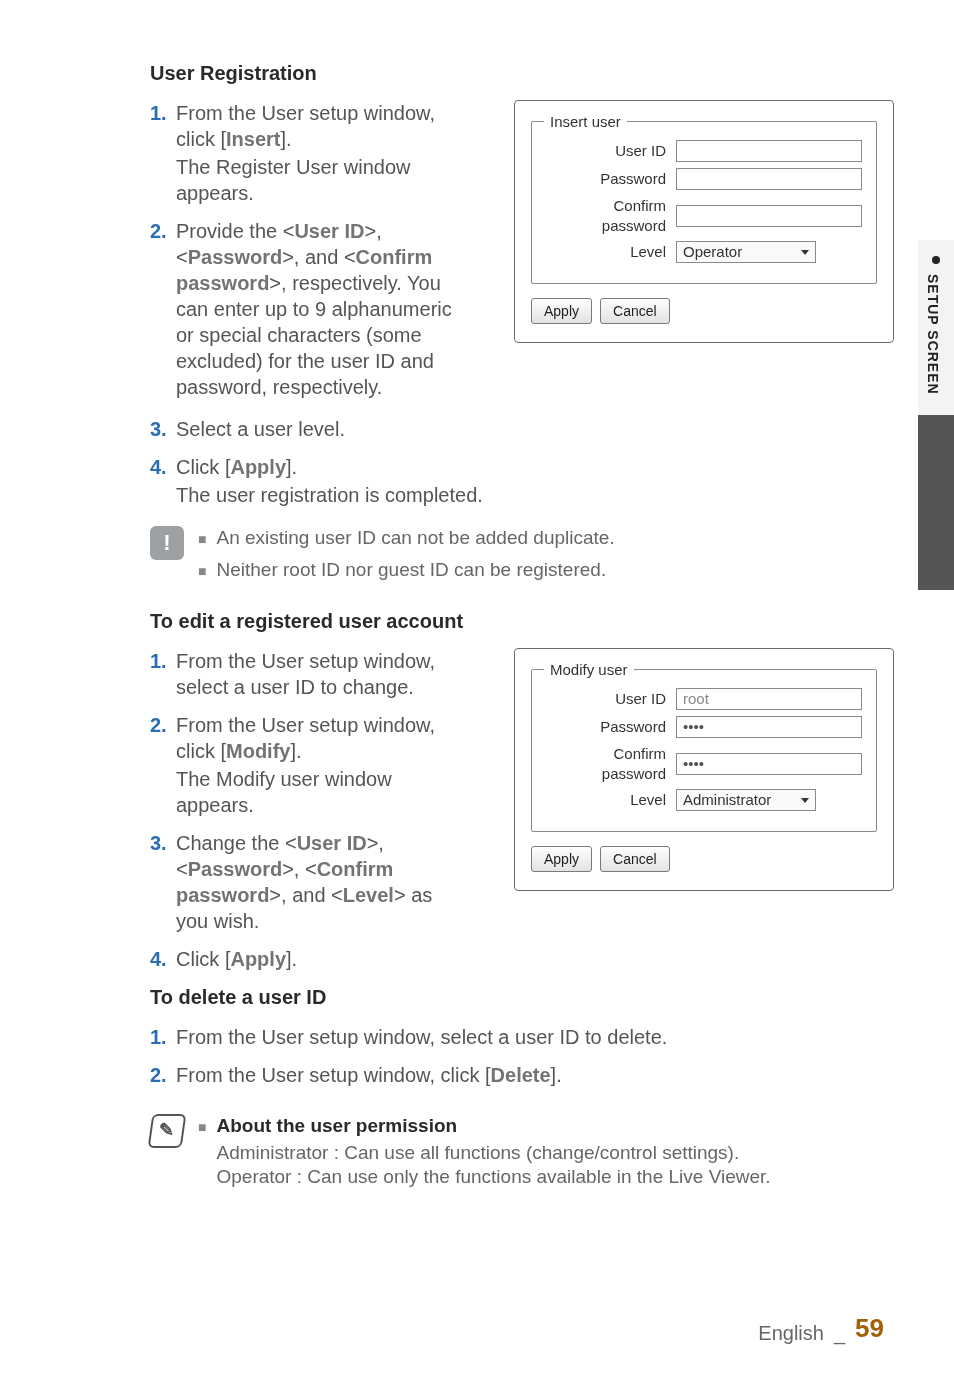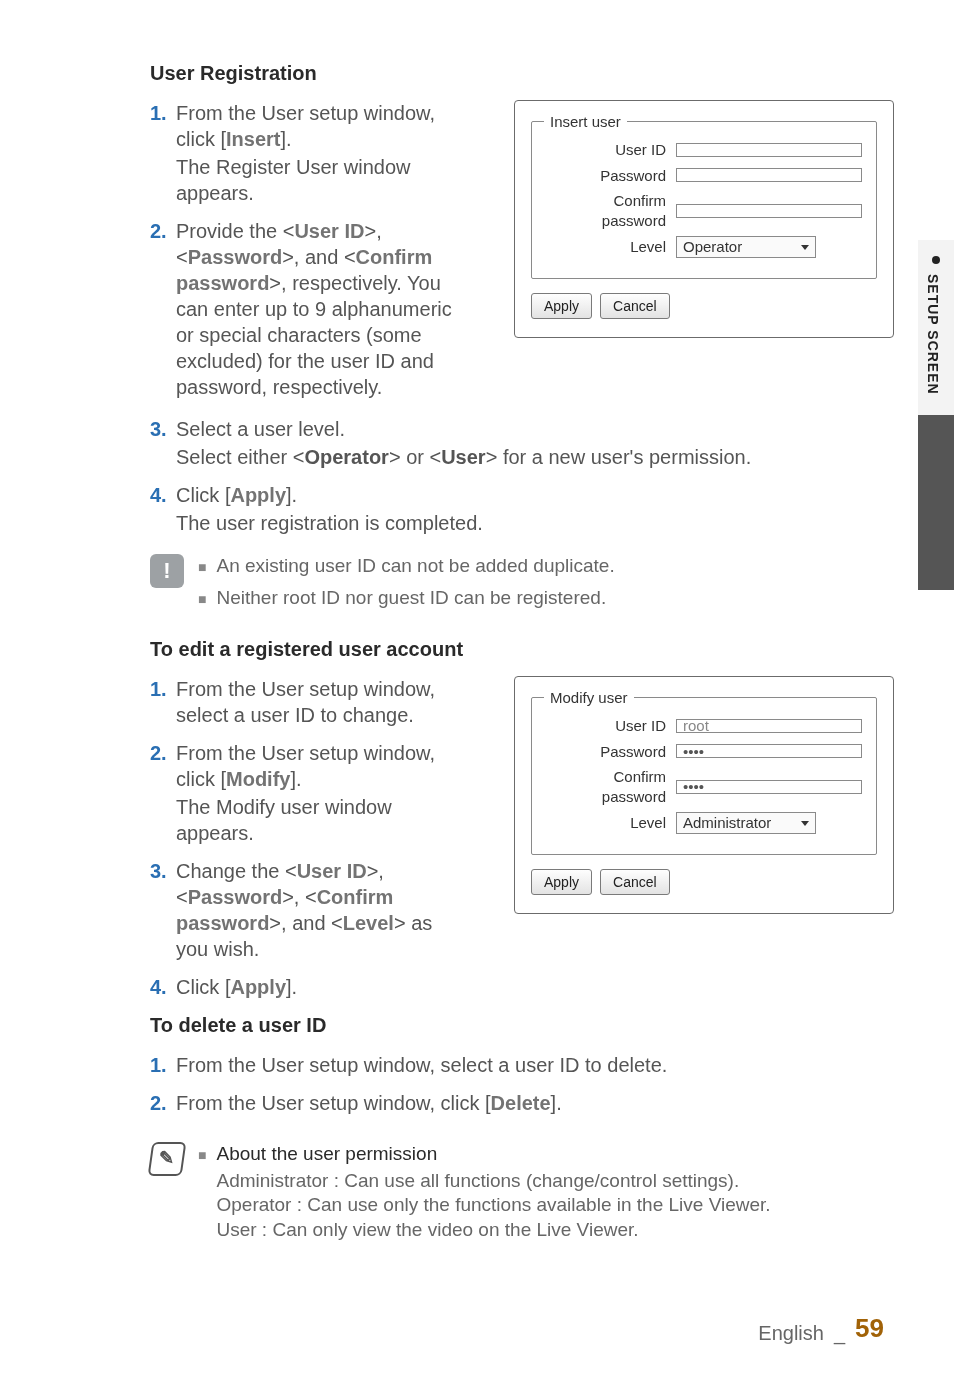--- a/index.html
+++ b/index.html
@@ -46,21 +46,21 @@
   }
   .badge-warn { background: #9da1a4; color: #fff; font-size: 22px; }
   .badge-note {
     background: #fff; border: 2px solid #555; color: #555;
     transform: skewX(-8deg);
   }
   .badge-note span { transform: skewX(8deg); font-size: 18px; }
   .callout ul { list-style: none; padding: 0; margin: 0; }
   .callout ul li { margin-bottom: 6px; display: flex; gap: 10px; color: #666; font-size: 19px; }
   .sq { color: #888; font-size: 14px; line-height: 26px; }
-  .callout .permtitle { font-weight: normal; color: #2a2a2a; display: block; margin-bottom: 2px; }
+  .callout .permtitle { font-weight: bold; color: #2a2a2a; display: block; margin-bottom: 2px; }
 
   
   .dialog {
     border: 1px solid #6b6b6b;
     border-radius: 4px;
     padding: 20px 16px 18px 16px;
     font-size: 15px;
     color: #333;
     background: #fff;
   }
@@ -71,21 +71,21 @@
     position: relative;
     margin-bottom: 14px;
   }
   .legend {
     position: absolute; top: -10px; left: 12px;
     background: #fff; padding: 0 6px; color: #333;
   }
   .row { display: flex; align-items: center; margin: 6px 0; }
   .row .lbl { width: 130px; text-align: right; padding-right: 10px; color: #333; }
   .row .inp {
-    border: 1px solid #8a8a8a; height: 14px; flex: 1;
+    border: 1px solid #8a8a8a; height: 22px; flex: 1;
     padding: 0 6px; display: flex; align-items: center;
     background: #fff; color: #555;
   }
   .sel {
     border: 1px solid #8a8a8a; height: 22px; width: 140px;
     display: flex; align-items: center; justify-content: space-between;
     padding: 0 6px; background: #fafafa; color: #333;
   }
   .caret {
     width: 0; height: 0; border-left: 4px solid transparent;
@@ -188,23 +188,20 @@
       </div>
     </div>
   </div>
 </div>
 
 <ol style="margin-top:4px;">
   <div class="li">
     <div class="num">3.</div>
     <div class="body">
       <span class="lead">Select a user level.</span>
-      <span class="sub">
-        <span>Select either &lt;</span><b>Operator</b><span>&gt; or &lt;</span><b>User</b><span>&gt; for a new user's permission.</span>
-      </span>
     </div>
   </div>
   <div class="li">
     <div class="num">4.</div>
     <div class="body">
       <span class="lead"><span>Click [</span><b>Apply</b><span>].</span></span>
       <span class="sub">The user registration is completed.</span>
     </div>
   </div>
 </ol>
@@ -309,21 +306,20 @@
   <div class="badge badge-note">
       <span>✎</span>
     </div>
   <ul>
     <li>
       <span class="sq">■</span>
       <span>
         <span class="permtitle">About the user permission</span>
         <span>Administrator : Can use all functions (change/control settings).</span><br>
         <span>Operator : Can use only the functions available in the Live Viewer.</span><br>
-        <span>User : Can only view the video on the Live Viewer.</span>
       </span>
     </li>
   </ul>
 </div>
 
 <div class="footer">
   <span>English</span>
   <span>_</span>
   <span class="pg">59</span>
 </div>

